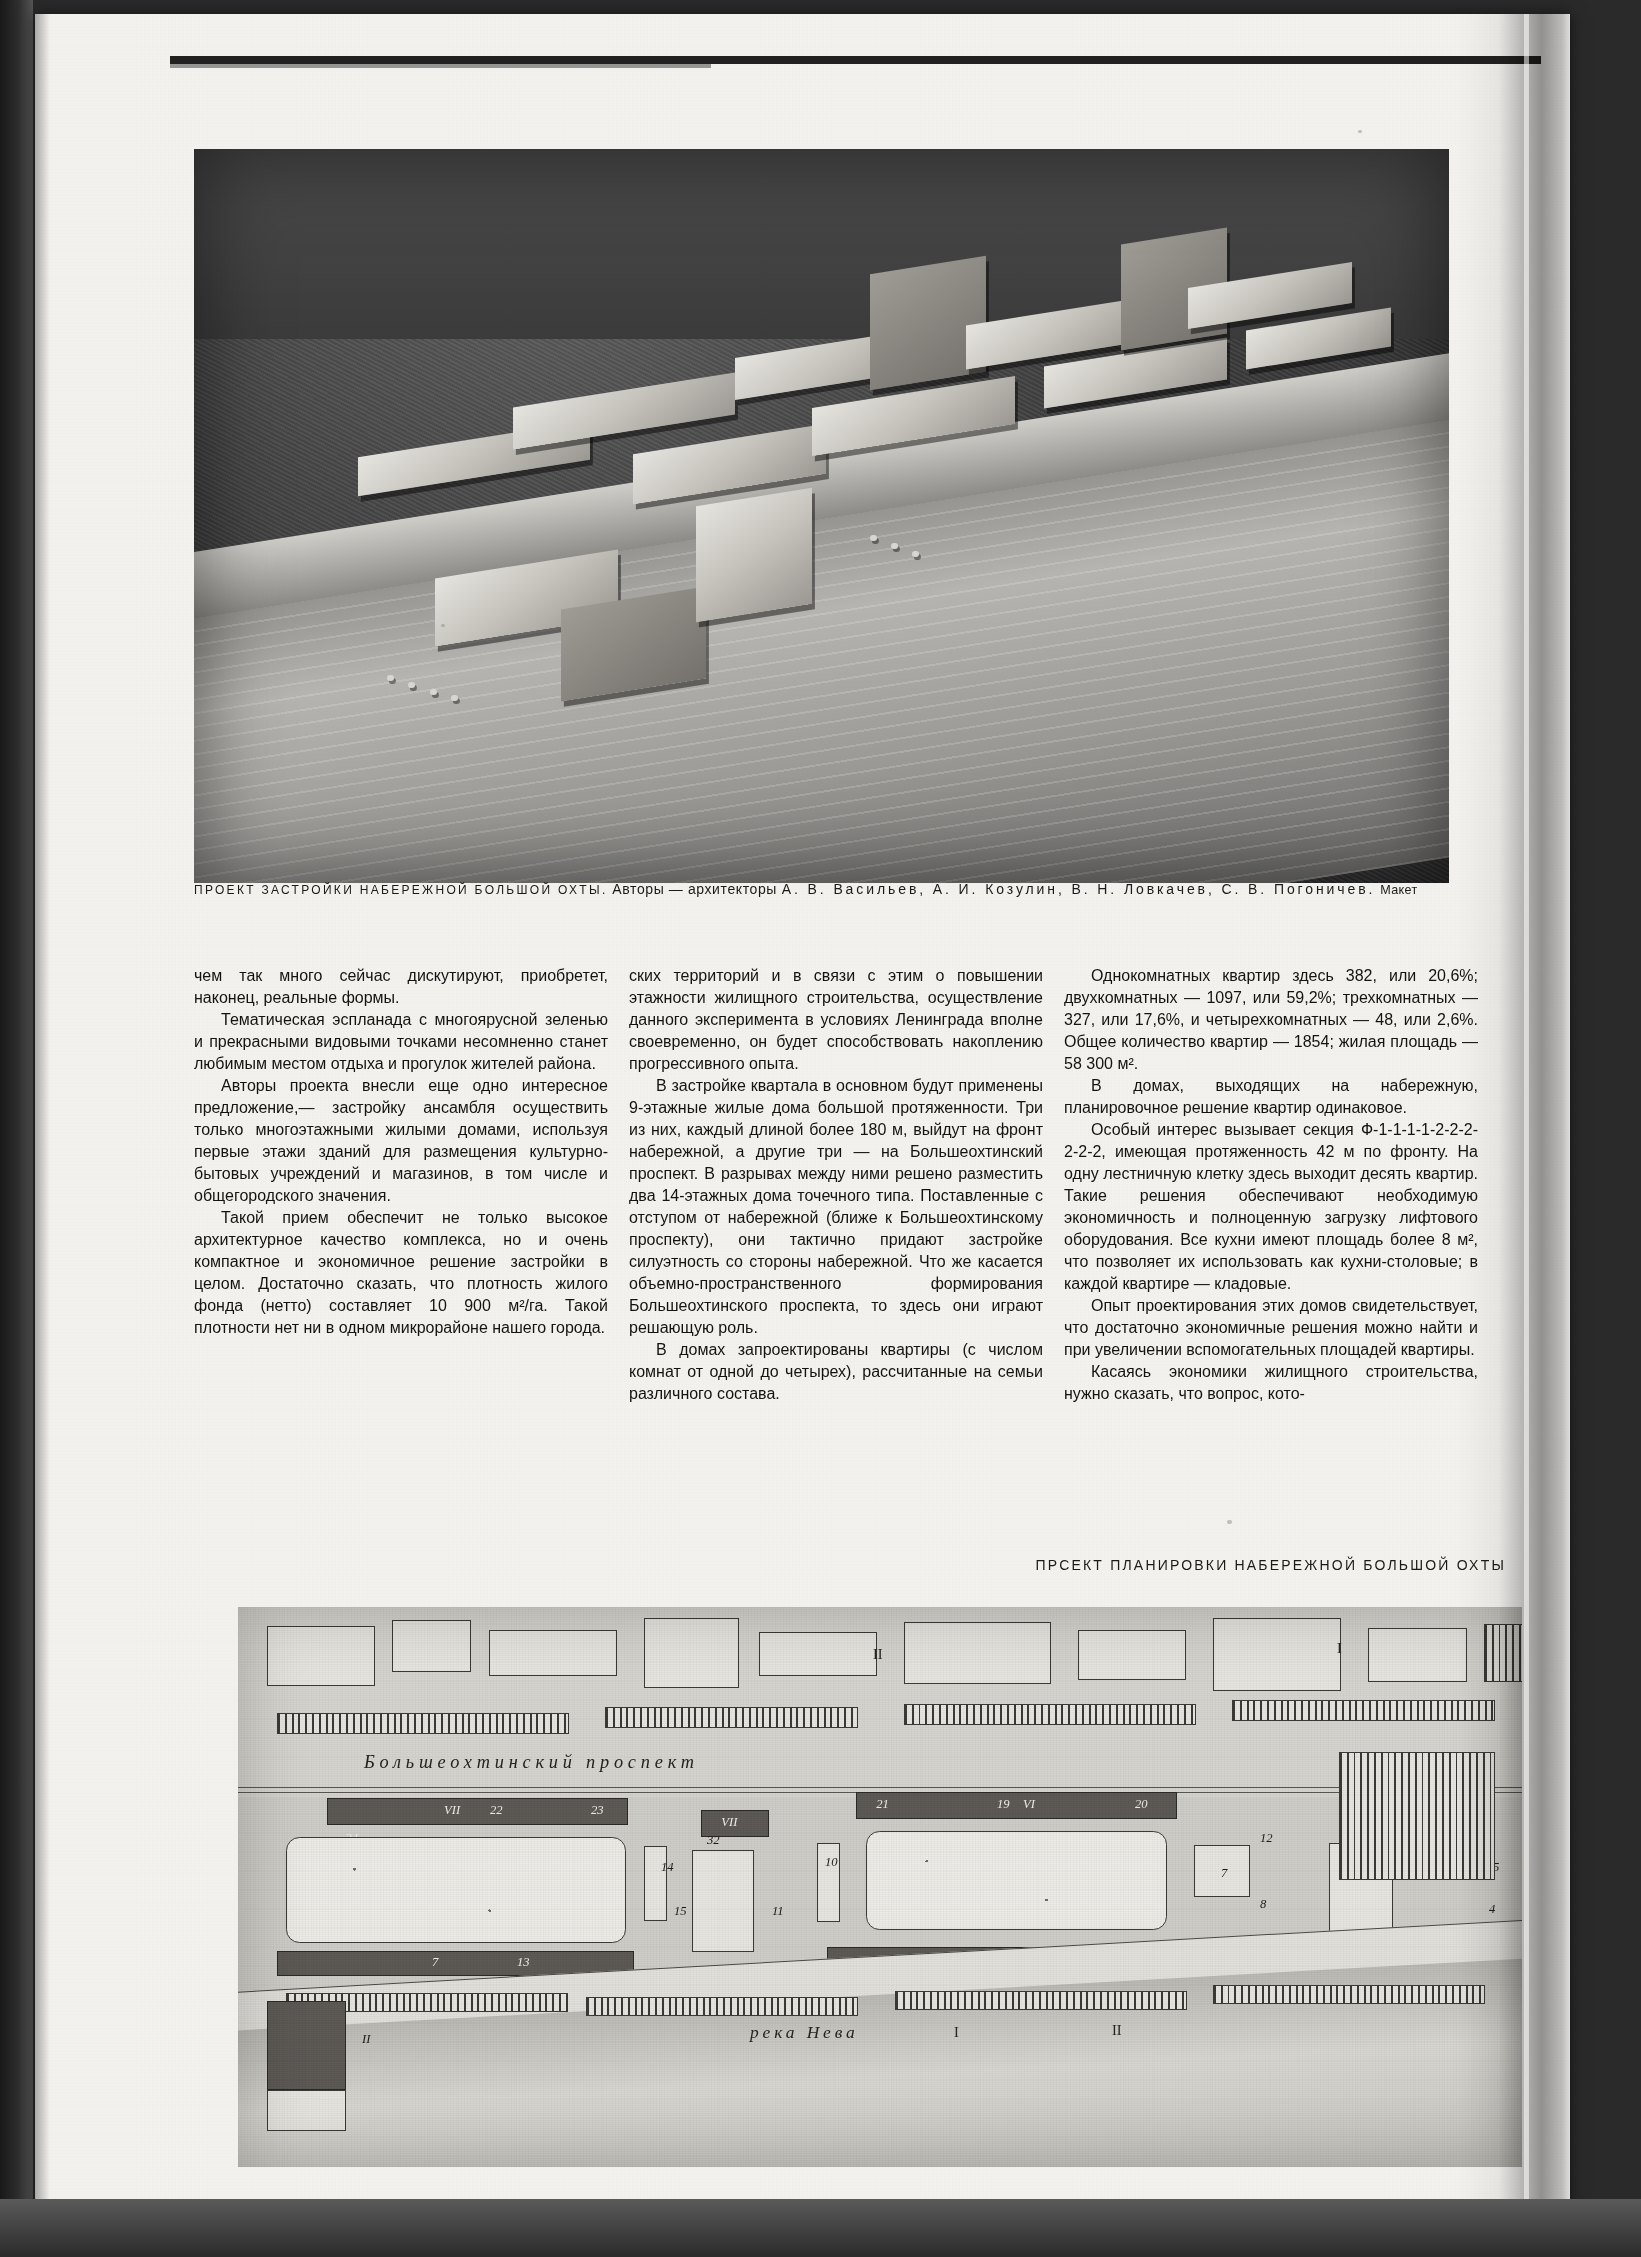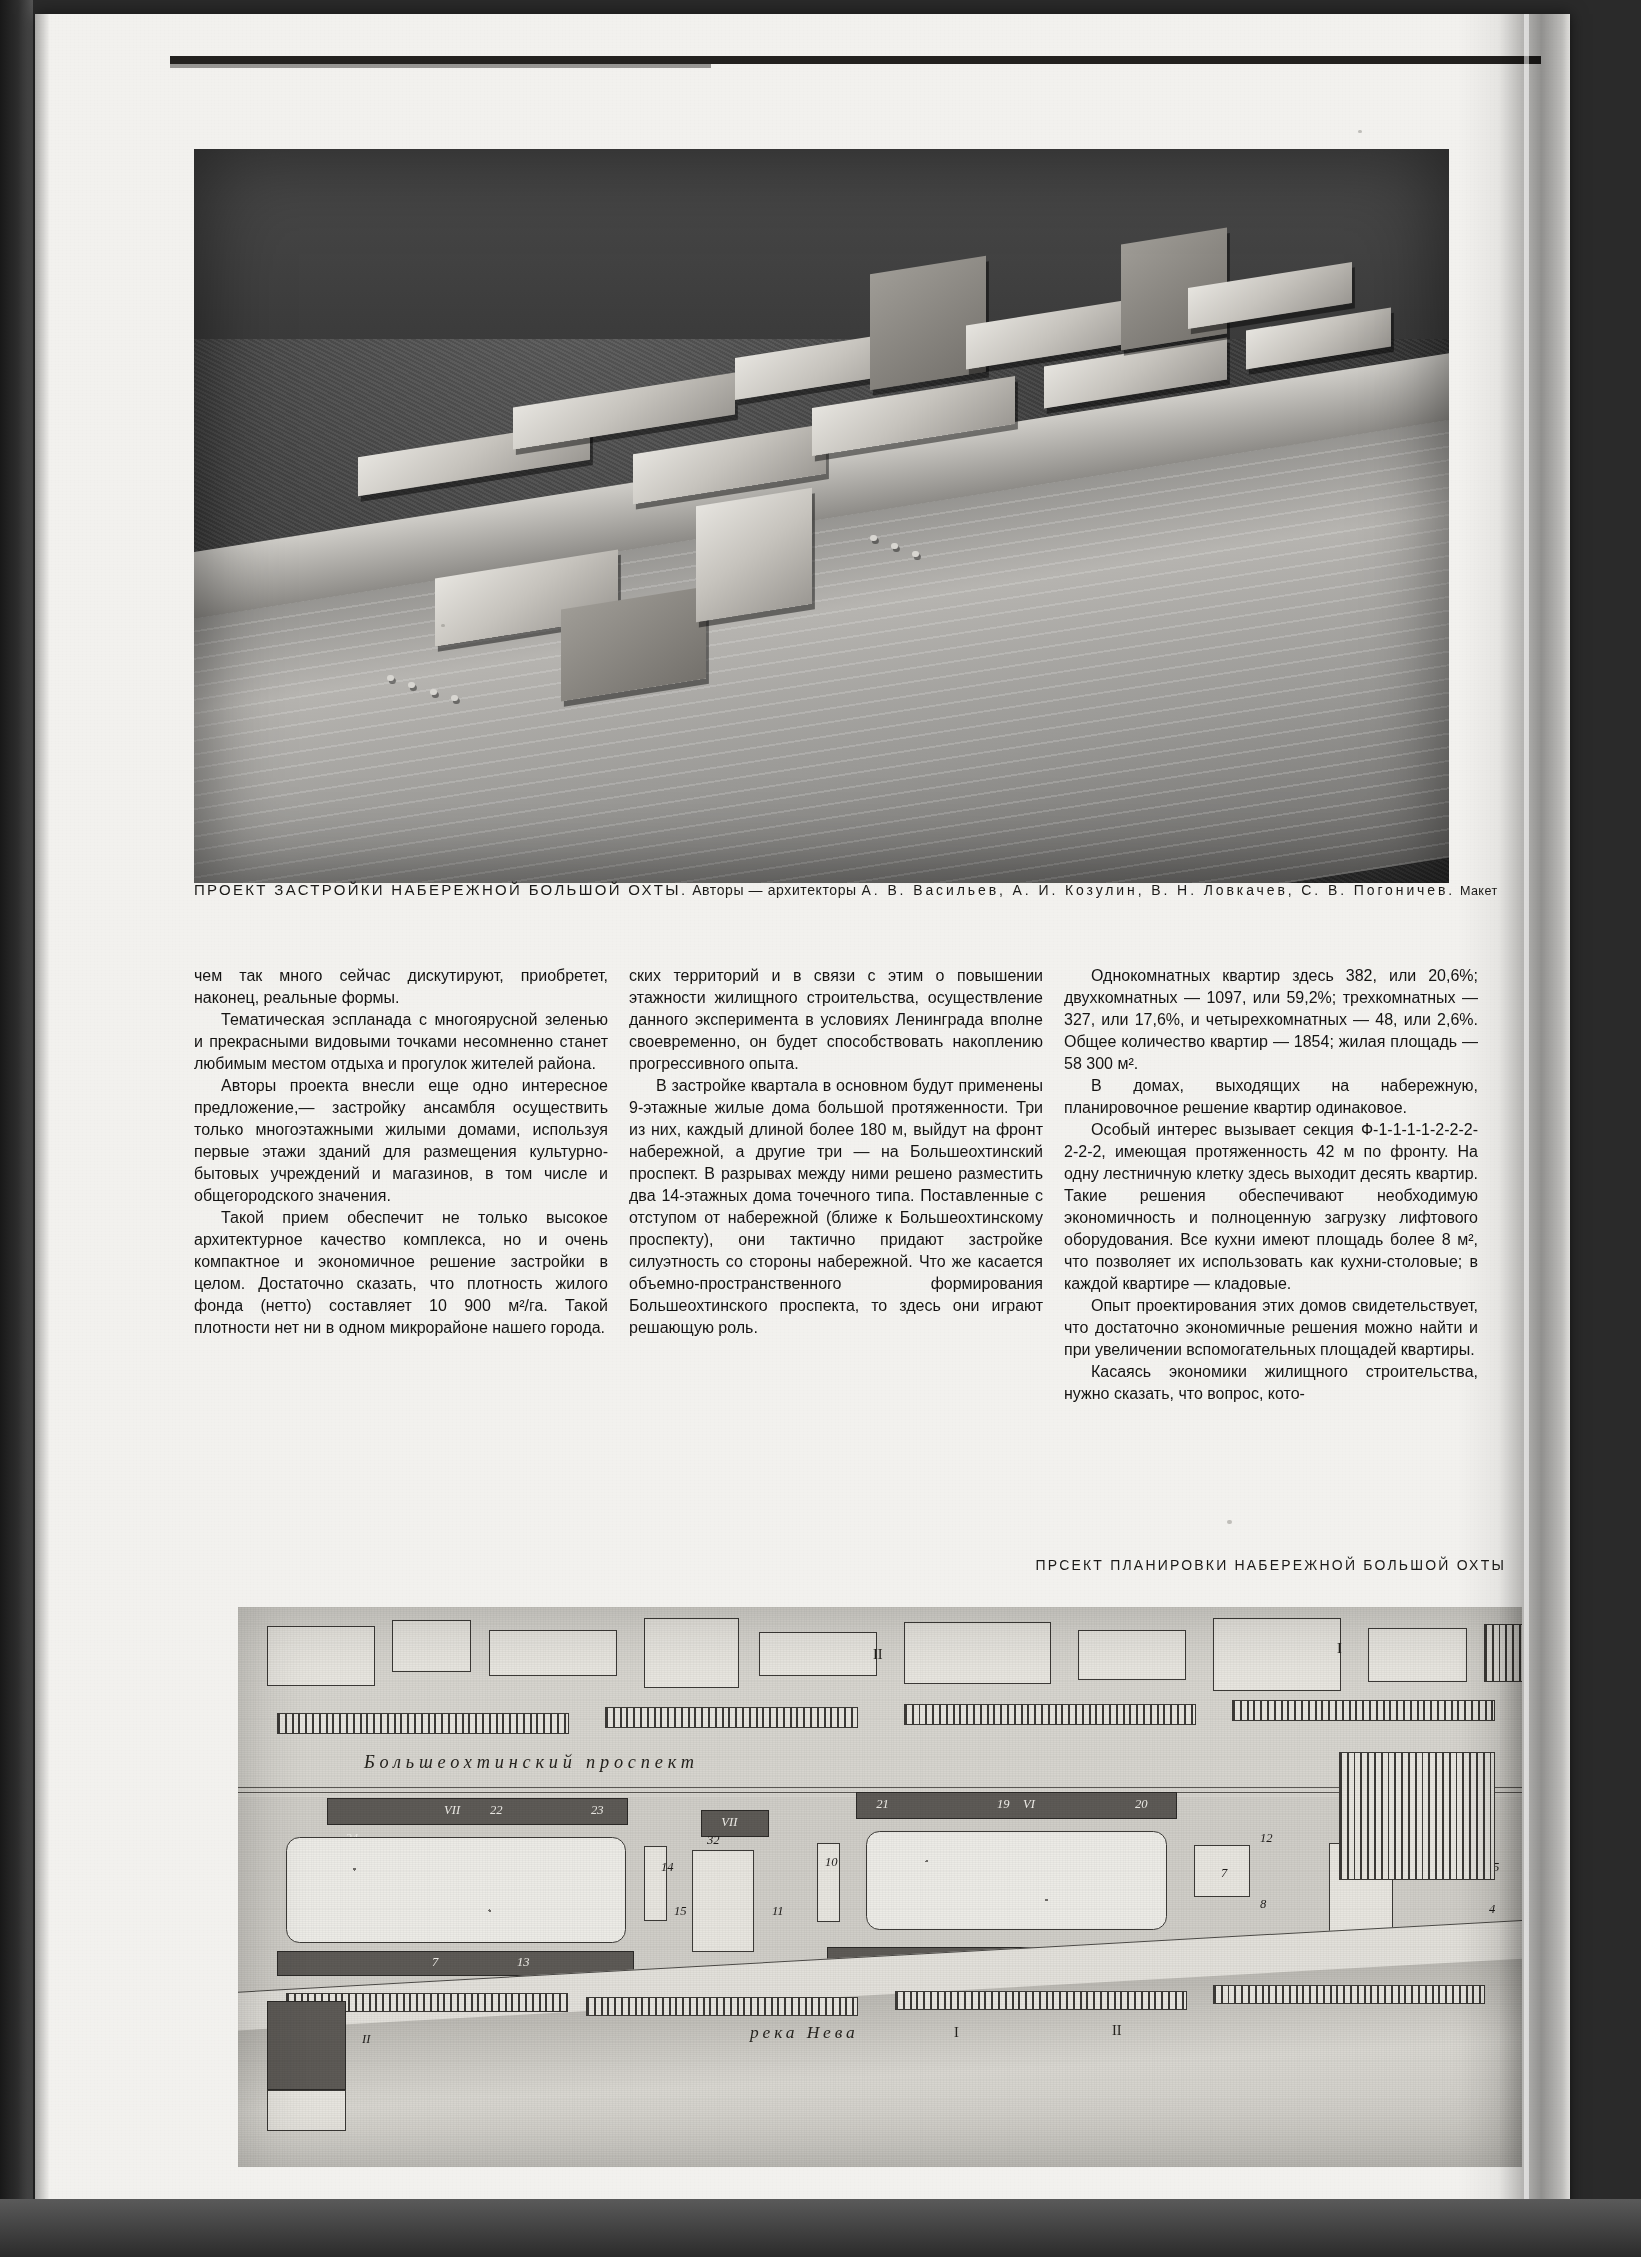--- a/index.html
+++ b/index.html
@@ -61,21 +61,21 @@
       box-shadow:2.9px 5.8px 0 rgba(0,0,0,.45);transform:skewY(-9deg);}
   .blk.d{background:linear-gradient(150deg,#9f9c96,#74716c);}
   .dot{position:absolute;width:6.8px;height:6.8px;border-radius:50%;
       background:#d8d6d1;box-shadow:1.9px 2.9px 0 rgba(0,0,0,.4);}
   .photo-vig{position:absolute;inset:0;
       box-shadow:inset 0 0 87px rgba(0,0,0,.55);}
 
   
   .cap{position:absolute;font-size:14px;letter-spacing:0.9px;color:#1b1a18;
        white-space:nowrap;}
-  .cap .big{font-size:15px;letter-spacing:2.3px;margin-top:43px;}
+  .cap .big{font-size:12px;letter-spacing:2.3px;margin-top:43px;}
   .cap .au{letter-spacing:0.6px;}
   .cap .names{letter-spacing:2.9px;}
   .cap .tail{font-size:12.6px;letter-spacing:0.4px;}
 
   
   .cols{position:absolute;left:159px;top:951px;width:1284px;height:541px;
         display:flex;gap:21px;}
   .col{width:415px;}
   .col p{margin:0;font-size:16px;line-height:22px;color:#141312;
          text-align:justify;text-justify:inter-word;
@@ -184,20 +184,21 @@
     <div class="cols">
       <div class="col">
         <p>чем так много сейчас дискутируют, приобретет, наконец, реальные формы.</p>
         <p class="ind">Тематическая эспланада с многоярусной зеленью и прекрасными видовыми точками несомненно станет любимым местом отдыха и прогулок жителей района.</p>
         <p class="ind">Авторы проекта внесли еще одно интересное предложение,— застройку ансамбля осуществить только многоэтажными жилыми домами, используя первые этажи зданий для размещения культурно-бытовых учреждений и магазинов, в том числе и общегородского значения.</p>
         <p class="ind">Такой прием обеспечит не только высокое архитектурное качество комплекса, но и очень компактное и экономичное решение застройки в целом. Достаточно сказать, что плотность жилого фонда (нетто) составляет 10 900 м²/га. Такой плотности нет ни в одном микрорайоне нашего города.</p>
       </div>
       <div class="col">
         <p>ских территорий и в связи с этим о повышении этажности жилищного строительства, осуществление данного эксперимента в условиях Ленинграда вполне своевременно, он будет способствовать накоплению прогрессивного опыта.</p>
         <p class="ind">В застройке квартала в основном будут применены 9-этажные жилые дома большой протяженности. Три из них, каждый длиной более 180 м, выйдут на фронт набережной, а другие три — на Большеохтинский проспект. В разрывах между ними решено разместить два 14-этажных дома точечного типа. Поставленные с отступом от набережной (ближе к Большеохтинскому проспекту), они тактично придают застройке силуэтность со стороны набережной. Что же касается объемно-пространственного формирования Большеохтинского проспекта, то здесь они играют решающую роль.</p>
+        <p class="ind">В домах запроектированы квартиры (с числом комнат от одной до четырех), рассчитанные на семьи различного состава.</p>
       </div>
       <div class="col">
         <p class="ind">Однокомнатных квартир здесь 382, или 20,6%; двухкомнатных — 1097, или 59,2%; трехкомнатных — 327, или 17,6%, и четырехкомнатных — 48, или 2,6%. Общее количество квартир — 1854; жилая площадь — 58 300 м².</p>
         <p class="ind">В домах, выходящих на набережную, планировочное решение квартир одинаковое.</p>
         <p class="ind">Особый интерес вызывает секция Ф-1-1-1-1-2-2-2-2-2-2, имеющая протяженность 42 м по фронту. На одну лестничную клетку здесь выходит десять квартир. Такие решения обеспечивают необходимую экономичность и полноценную загрузку лифтового оборудования. Все кухни имеют площадь более 8 м², что позволяет их использовать как кухни-столовые; в каждой квартире — кладовые.</p>
         <p class="ind">Опыт проектирования этих домов свидетельствует, что достаточно экономичные решения можно найти и при увеличении вспомогательных площадей квартиры.</p>
         <p class="ind">Касаясь экономики жилищного строительства, нужно сказать, что вопрос, кото-</p>
       </div>
     </div>
 

